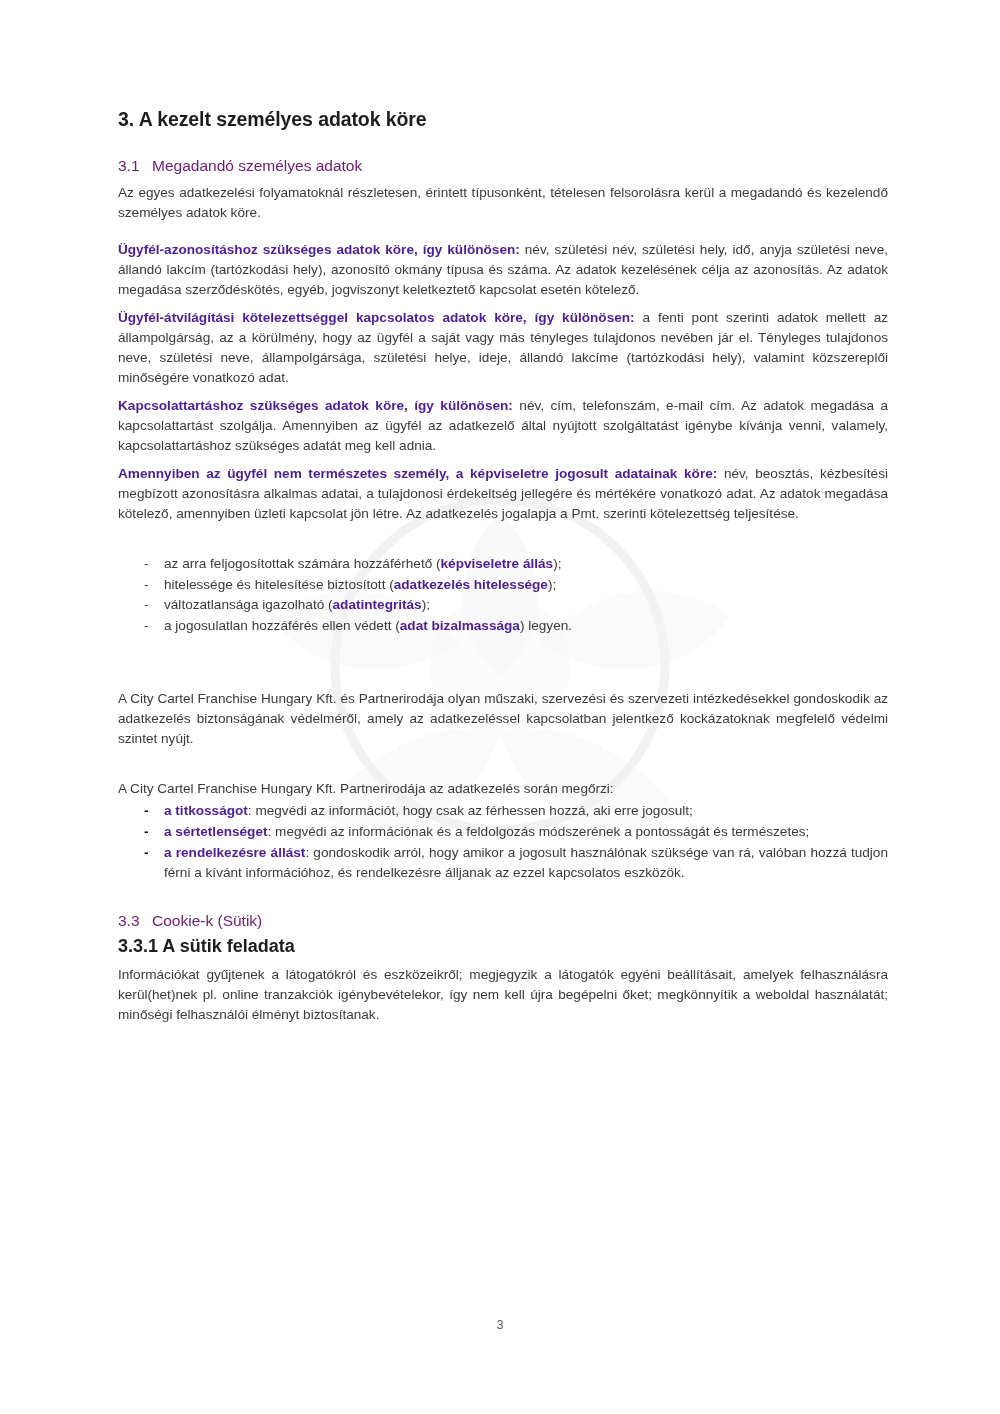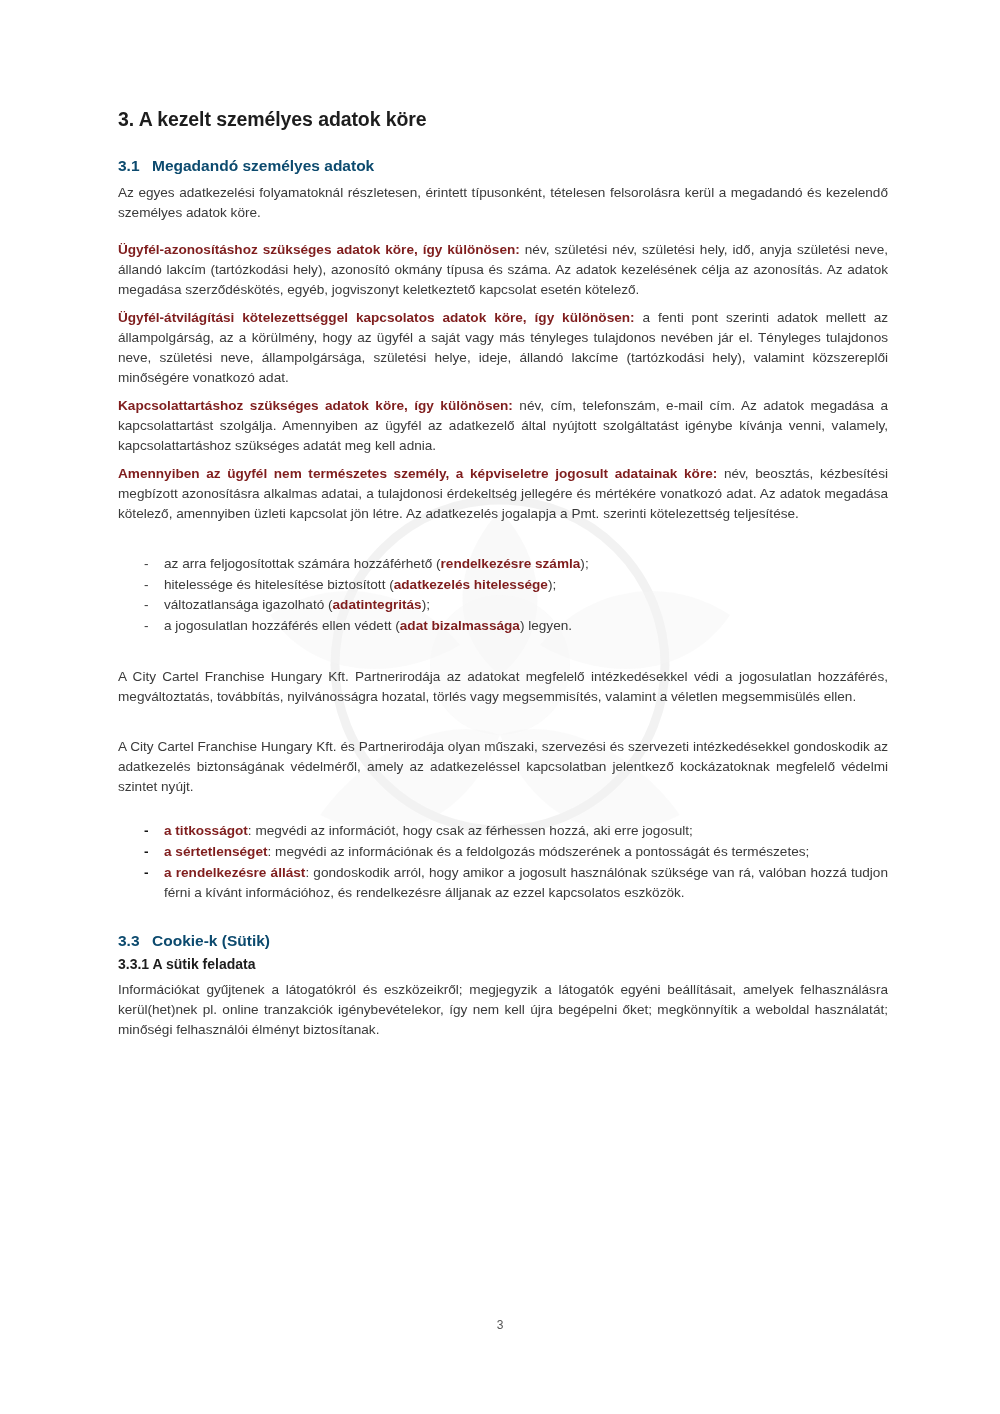--- a/index.html
+++ b/index.html
@@ -44,49 +44,49 @@
   }
   h1.sec {
     font-size: 19.5px;
     font-weight: bold;
     letter-spacing: -0.1px;
     margin: 0 0 26px 0;
     color: #1d1d1d;
   }
   h2.sub {
     font-size: 15.5px;
-    font-weight: bold;
+    font-weight: normal;
     margin: 0 0 6px 0;
-    color: #0c4a6e;
+    color: #701a75;
   }
   h2.sub .num {
     display: inline-block;
     min-width: 34px;
   }
   h3.subsub {
-    font-size: 14px;
+    font-size: 18px;
     font-weight: bold;
     margin: 0 0 3px 0;
     color: #1d1d1d;
   }
   p {
     font-size: 13.6px;
     line-height: 1.47;
     margin: 8px 0 0 0;
     text-align: justify;
     color: #3a3a3a;
   }
   p.gap {
     margin-bottom: 17px;
   }
   p.tight {
     margin-bottom: 0;
   }
   b, strong {
-    color: #7f1d1d;
+    color: #4c1d95;
     font-weight: bold;
   }
   .blocklist {
     margin: 2px 0 0 0;
     padding: 0;
     list-style: none;
   }
   .blocklist li {
     font-size: 13.6px;
     line-height: 1.47;
@@ -159,46 +159,46 @@
 
 
 
     <div class="spacer-28"></div>
 
 
 
     <ul class="blocklist">
       <li>
         <span class="bullet">-</span>
-        <span class="txt"><span>az arra feljogosítottak számára hozzáférhető (</span><b>rendelkezésre számla</b><span>);</span></span>
+        <span class="txt"><span>az arra feljogosítottak számára hozzáférhető (</span><b>képviseletre állás</b><span>);</span></span>
       </li>
       <li>
         <span class="bullet">-</span>
         <span class="txt"><span>hitelessége és hitelesítése biztosított (</span><b>adatkezelés hitelessége</b><span>);</span></span>
       </li>
       <li>
         <span class="bullet">-</span>
         <span class="txt"><span>változatlansága igazolható (</span><b>adatintegritás</b><span>);</span></span>
       </li>
       <li>
         <span class="bullet">-</span>
         <span class="txt"><span>a jogosulatlan hozzáférés ellen védett (</span><b>adat bizalmassága</b><span>) legyen.</span></span>
       </li>
     </ul>
 
     <div class="spacer-22"></div>
 
-    <p class="tight">A City Cartel Franchise Hungary Kft. Partnerirodája az adatokat megfelelő intézkedésekkel védi a jogosulatlan hozzáférés, megváltoztatás, továbbítás, nyilvánosságra hozatal, törlés vagy megsemmisítés, valamint a véletlen megsemmisülés ellen.</p>
 
     <div class="spacer-22"></div>
 
     <p class="tight">A City Cartel Franchise Hungary Kft. és Partnerirodája olyan műszaki, szervezési és szervezeti intézkedésekkel gondoskodik az adatkezelés biztonságának védelméről, amely az adatkezeléssel kapcsolatban jelentkező kockázatoknak megfelelő védelmi szintet nyújt.</p>
 
     <div class="spacer-22"></div>
 
+    <p class="tight">A City Cartel Franchise Hungary Kft. Partnerirodája az adatkezelés során megőrzi:</p>
 
     <ul class="blocklist dashlist">
       <li>
         <span class="bullet">-</span>
         <span class="txt"><b>a titkosságot</b><span>: megvédi az információt, hogy csak az férhessen hozzá, aki erre jogosult;</span></span>
       </li>
       <li>
         <span class="bullet">-</span>
         <span class="txt"><b>a sértetlenséget</b><span>: megvédi az információnak és a feldolgozás módszerének a pontosságát és természetes;</span></span>
       </li>

